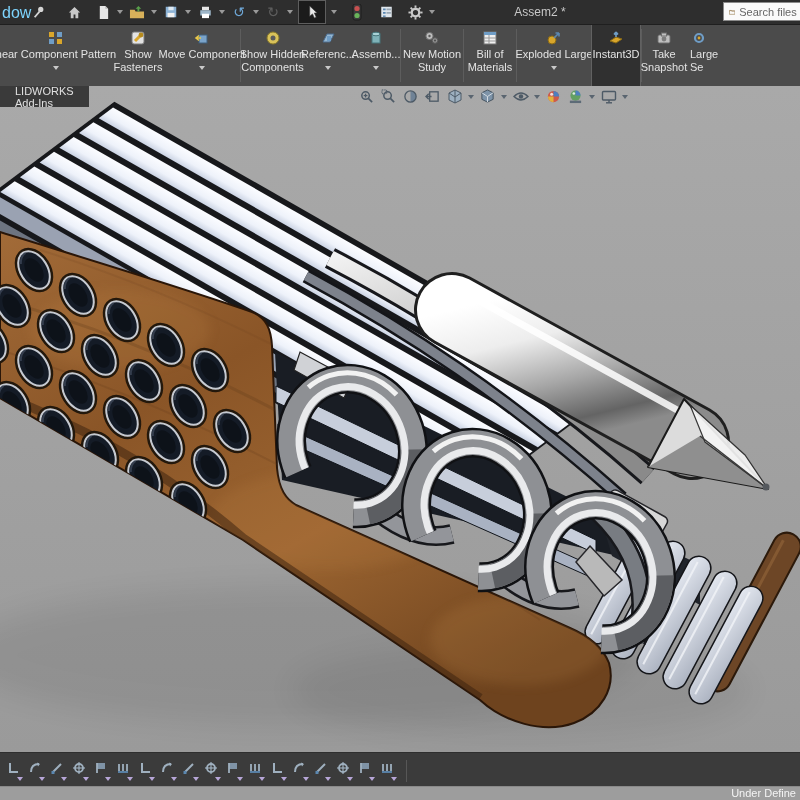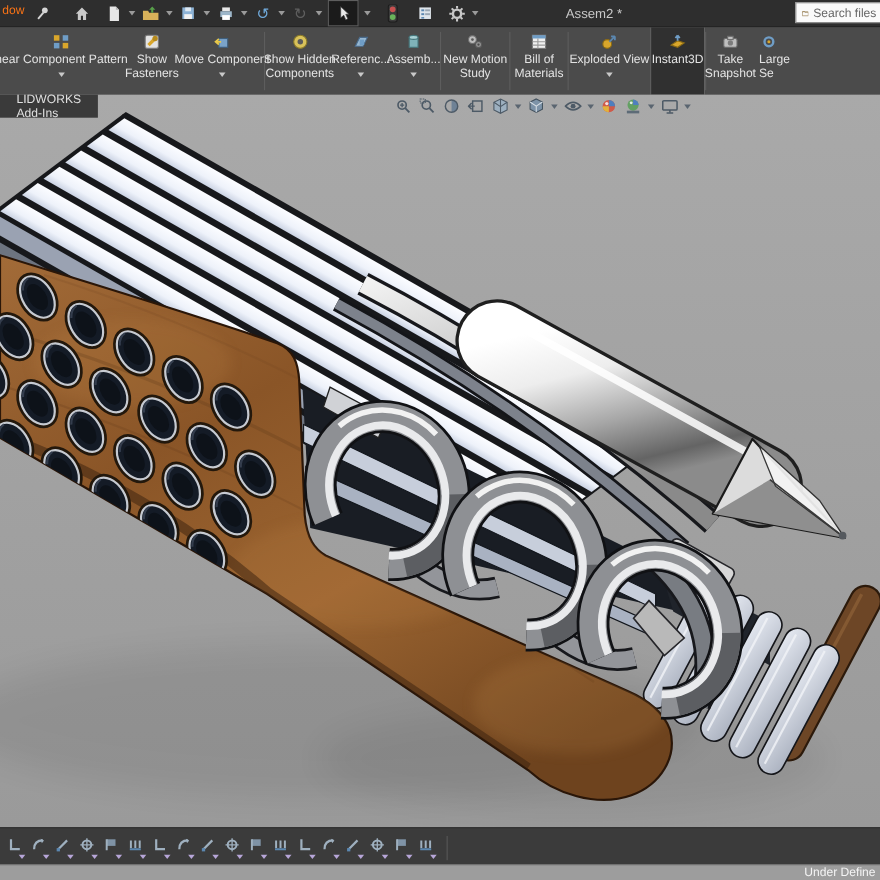--- a/index.html
+++ b/index.html
@@ -1,19 +1,19 @@
 <!DOCTYPE html>
 <html><head>
 <meta charset="utf-8">
 <style>
   html,body{margin:0;padding:0;width:800px;height:800px;overflow:hidden;background:#9c9c9c;
     font-family:"Liberation Sans",sans-serif;-webkit-font-smoothing:antialiased;}
   
   #titlebar{position:absolute;left:0;top:0;width:800px;height:24px;background:#2e2e2e;border-bottom:1px solid #1f1f1f;}
-  #win-fragment{position:absolute;left:2px;top:4px;color:#f97316;font-size:11px;}
+  #win-fragment{position:absolute;left:2px;top:4px;color:#7dd3fc;font-size:16px;}
   #tb-icons{position:absolute;left:30px;top:0;height:24px;display:flex;align-items:center;gap:3px;}
   .tbi{width:18px;height:18px;display:flex;align-items:center;justify-content:center;flex:0 0 auto;}
   .tbi svg{display:block;}
   .tb-caret{width:0;height:0;border-left:3px solid transparent;border-right:3px solid transparent;border-top:4px solid #9a9a9a;margin:0 2px;flex:0 0 auto;}
   .tbi.dim{opacity:.45;}
   .tbi.sel{background:#1b1b1b;border:1px solid #5e5e5e;width:26px;height:22px;}
   .uglyph{font-size:14px;color:#6fa8d8;line-height:1;}
   #doc-title{position:absolute;left:440px;top:5px;width:200px;text-align:center;color:#c8c8c8;font-size:12px;}
   #searchbox{position:absolute;left:723px;top:2px;width:90px;height:19px;background:#fafafa;border:1px solid #8b8b8b;display:flex;align-items:center;gap:4px;padding-left:5px;box-sizing:border-box;}
   #searchbox span{color:#666;font-size:11px;white-space:nowrap;}
@@ -245,21 +245,21 @@
     <span class="rl2">Materials</span>
   </div>
   <div class="rdiv"></div>
   <div class="rbtn" style="width:74px">
     <span class="ric">
         <svg width="18" height="18" viewBox="0 0 18 18">
           <circle cx="7" cy="11" r="4" fill="#d9a62b" stroke="#8a6a15"></circle>
           <path d="M9 9 L14 4 M14 4 h-3.5 M14 4 v3.5" stroke="#5b87b0" stroke-width="1.6" fill="none"></path>
         </svg>
       </span>
-    <span class="rl1">Exploded View</span>
+    <span class="rl1">Exploded Large</span>
     <span class="rcaret"></span>
   </div>
   <div class="rbtn active" style="width:50px">
     <span class="ric">
         <svg width="18" height="18" viewBox="0 0 18 18">
           <path d="M3 12 L9 8 L15 10 L9 14 Z" fill="#d9a62b" stroke="#8a6a15"></path>
           <path d="M9 8 V3 M9 3 l-2 2.5 M9 3 l2 2.5" stroke="#6f9dc6" stroke-width="1.6" fill="none"></path>
         </svg>
       </span>
     <span class="rl1">Instant3D</span>

